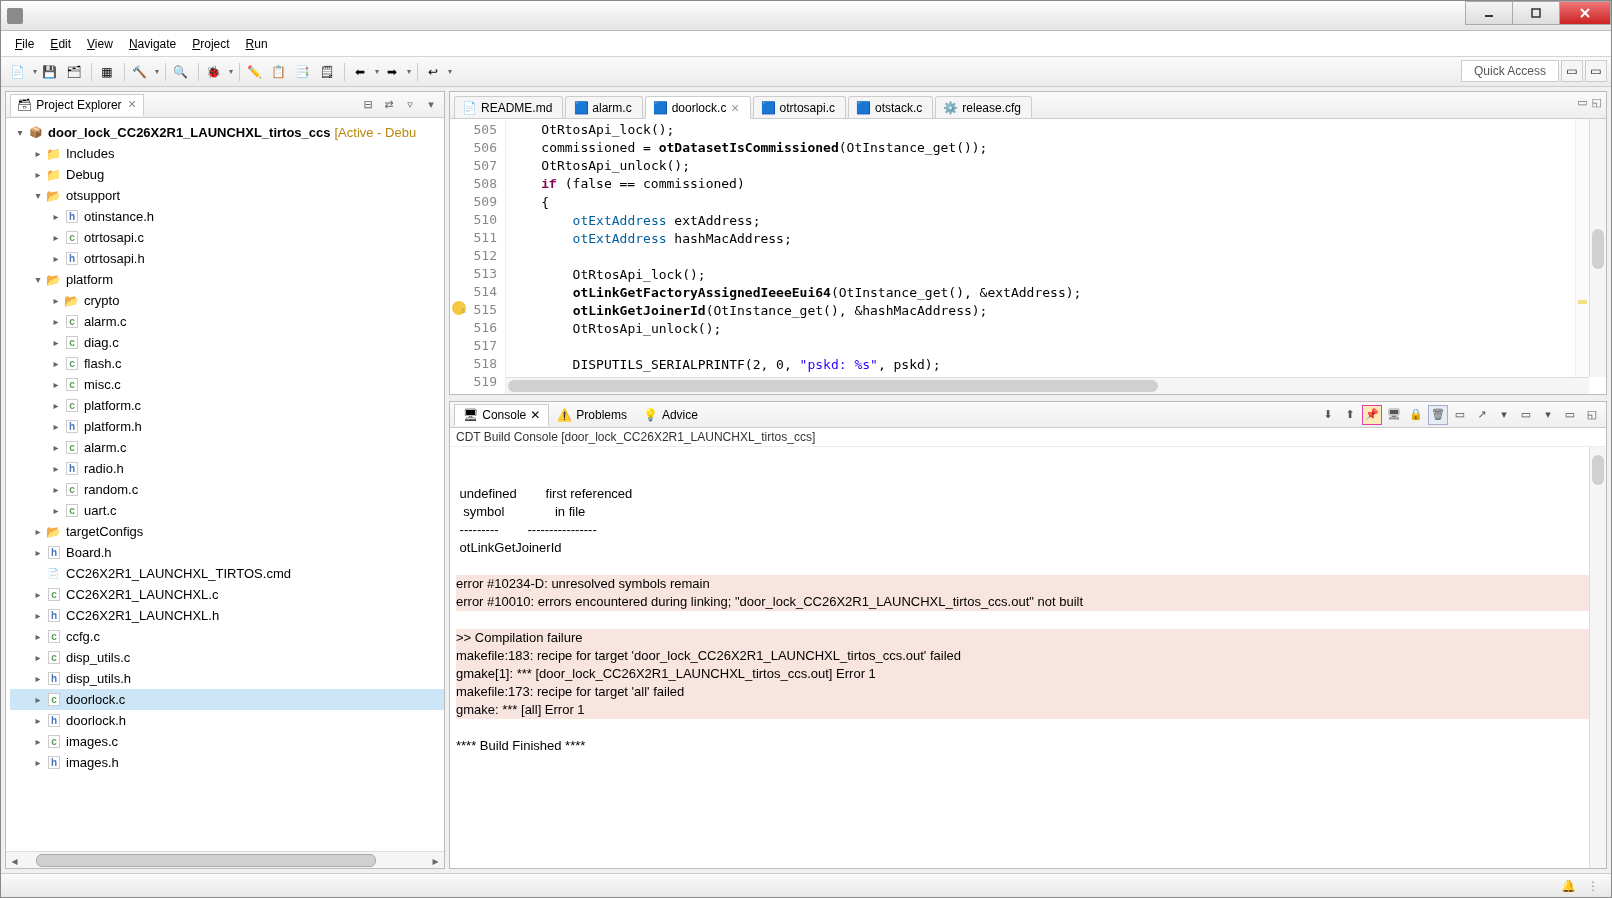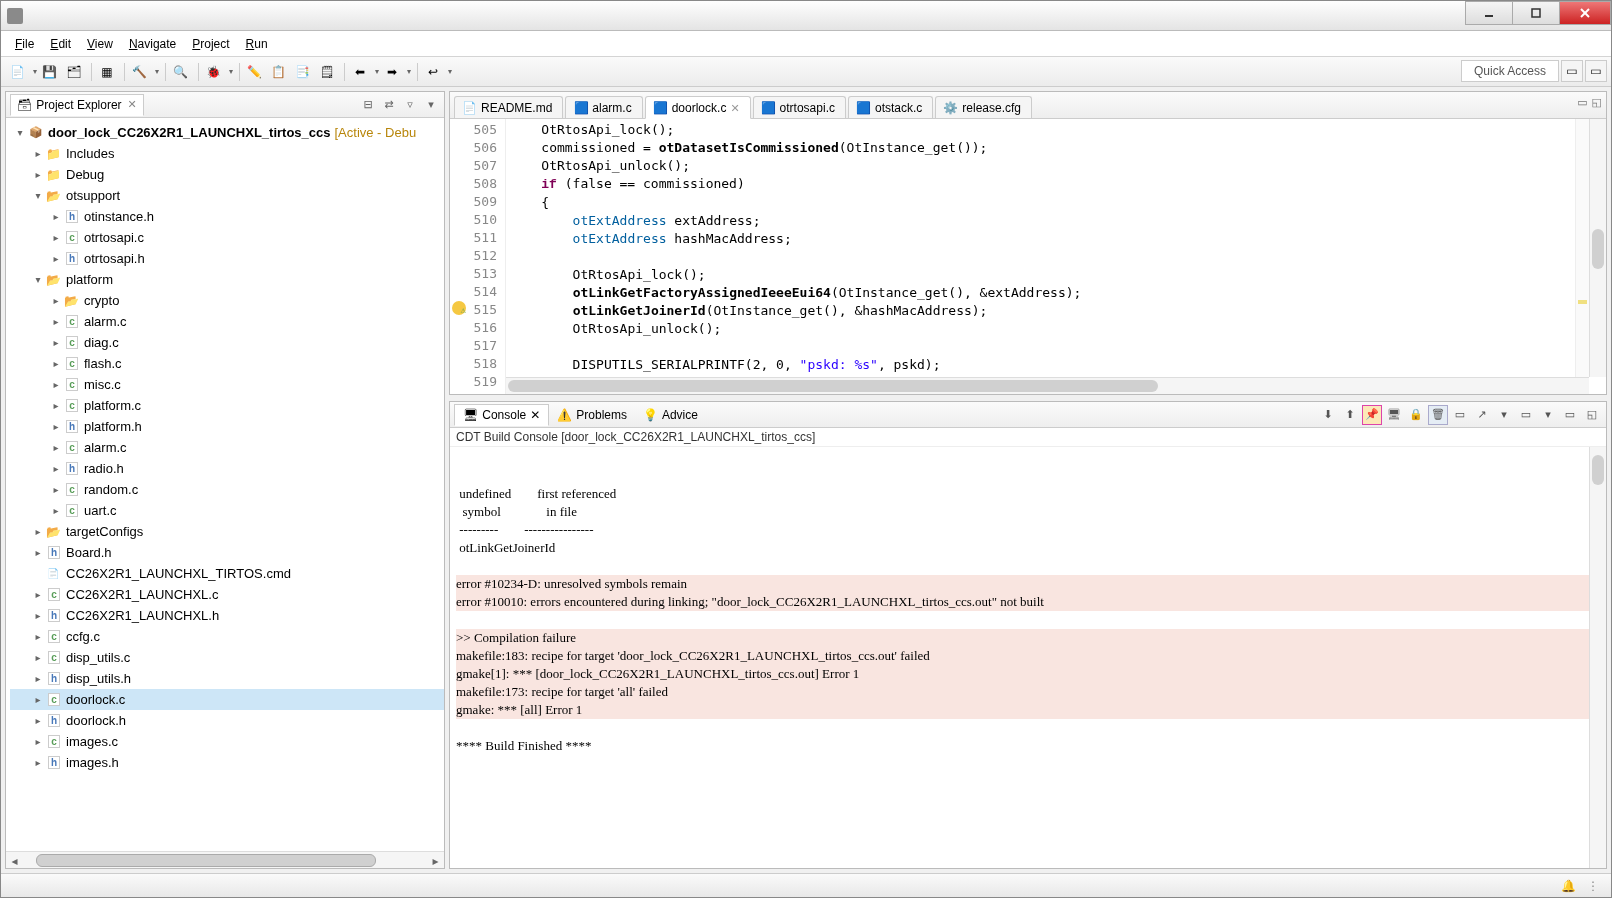--- a/index.html
+++ b/index.html
@@ -110,21 +110,21 @@
 .overview { position:absolute; right:17px; top:0; width:14px; bottom:17px; background:#fafafa; border-left:1px solid #eee;}
 .overview .mk { position:absolute; left:2px; right:2px; height:4px; background:#f0e080;}
 
 .console-area { flex:1; border:1px solid #bbb; margin-top:6px; display:flex; flex-direction:column; background:#fff;}
 .console-tabs { height:26px; display:flex; align-items:center; background:linear-gradient(#fbfbfb,#eee); border-bottom:1px solid #ccc; padding:0 4px; position:relative;}
 .ctab { padding:3px 8px; display:flex; align-items:center; gap:4px; font-size:12px;}
 .ctab.active { background:#fff; border:1px solid #ccc; border-bottom:1px solid #fff;}
 .console-icons { position:absolute; right:4px; display:flex; gap:2px;}
 .console-icons .cb { width:20px; height:20px; display:flex; align-items:center; justify-content:center; font-size:11px; color:#555;}
 .console-header { padding:2px 6px; font-size:12px; color:#333; border-bottom:1px solid #eee;}
-.console-body { flex:1; overflow:auto; font-family:Liberation Serif, serif; font-size:13px; line-height:18px; padding:2px 6px; position:relative;}
+.console-body { flex:1; overflow:auto; font-family:Liberation Sans, sans-serif; font-size:13px; line-height:18px; padding:2px 6px; position:relative;}
 .console-body .err { background:#f9e5e0; display:block;}
 .console-body .vs2 { position:absolute; right:0; top:0; bottom:0; width:17px; background:#f5f5f5; border-left:1px solid #ddd;}
 .console-body .vs2 .vthumb{ position:absolute; left:2px; right:2px; top:8px; height:30px; background:#d0d0d0; border-radius:6px;}
 
 .status-bar { height:24px; background:linear-gradient(#fafafa,#e8e8e8); border-top:1px solid #ccc; display:flex; align-items:center; justify-content:flex-end; padding:0 10px; gap:8px;}
 .status-bar .sb-icon { width:16px; height:16px; display:flex; align-items:center; justify-content:center; color:#888;}
 </style>
 </head>
 <body>
 

